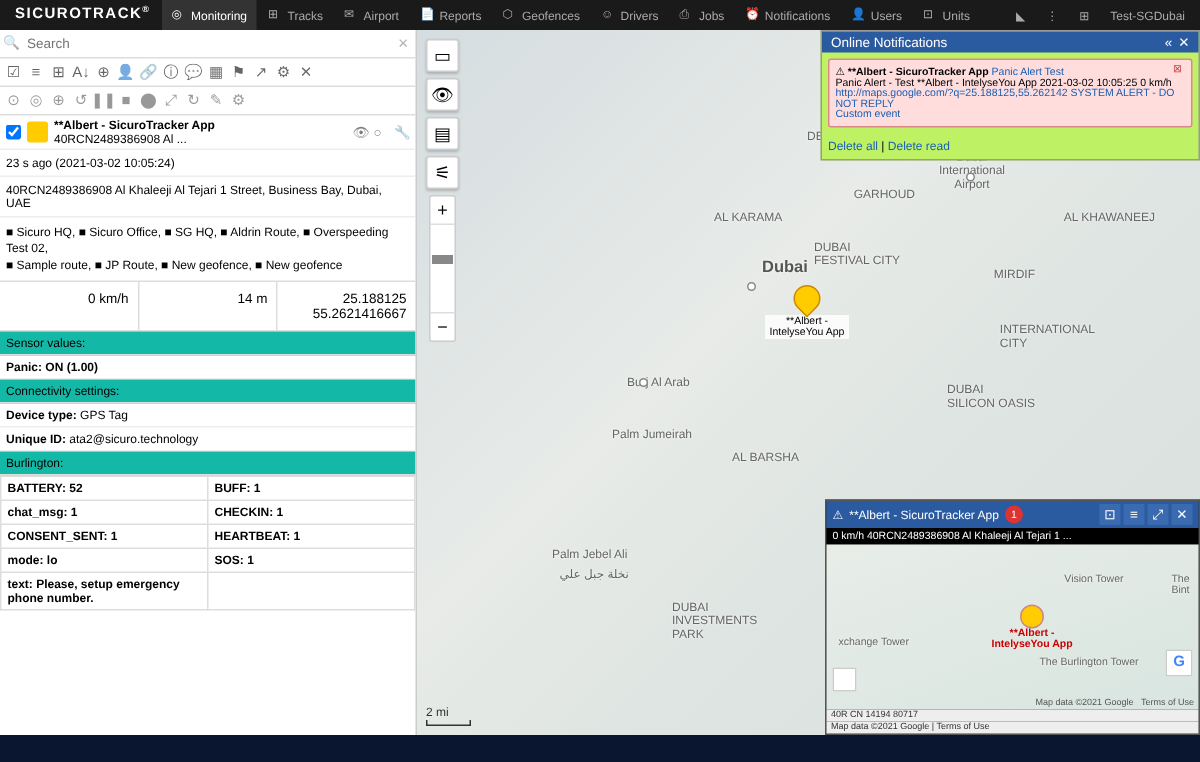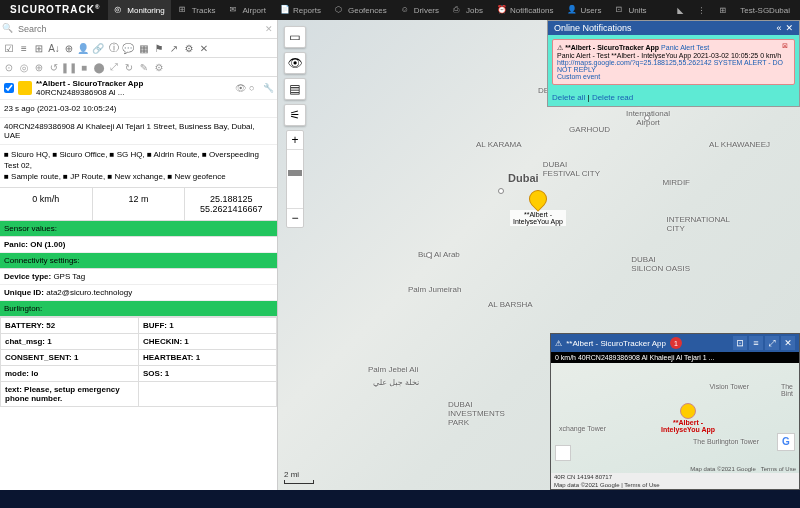--- a/index.html
+++ b/index.html
@@ -23,39 +23,39 @@
 .tb-btn{width:14px;height:14px;display:flex;align-items:center;justify-content:center;opacity:.6;cursor:pointer;font-size:10px}
 .unit-row{display:flex;align-items:center;padding:2px 4px;border-bottom:1px solid #eee;gap:4px}
 .chk{width:10px;height:10px}
 .unit-ic{width:14px;height:14px;background:#ffcc00;border-radius:2px}
 .unit-name{flex:1;font-size:8px}
 .unit-name b{display:block}
 .act{width:10px;height:10px;opacity:.5}
 .info-section{padding:4px;font-size:8px;border-bottom:1px solid #eee}
 .routes{padding:4px;font-size:8px;border-bottom:1px solid #ddd;line-height:1.4}
 .stats{display:flex;border-bottom:1px solid #ddd}
-.stat{flex:1;text-align:center;padding:6px;border-right:1px solid #ddd;font-size:9px}
+.stat{flex:1;text-align:right;padding:6px;border-right:1px solid #ddd;font-size:9px}
 .stat:last-child{border-right:none}
-.section-head{background:#22c55e;padding:3px 4px;font-size:8px;border-bottom:1px solid #ddd}
+.section-head{background:#14b8a6;padding:3px 4px;font-size:8px;border-bottom:1px solid #ddd}
 .kv{padding:3px 4px;font-size:8px;border-bottom:1px solid #eee}
 .params-table{width:100%;border-collapse:collapse;font-size:8px}
 .params-table td{border:1px solid #ddd;padding:3px 4px;width:50%}
 .map{flex:1;background:#e8e8e8;position:relative;overflow:hidden}
 .map-bg{position:absolute;inset:0;background:linear-gradient(135deg,#d5dde0 0%,#e8ebe8 40%,#dfe5e2 60%,#d8e0dd 100%)}
 .map-label{position:absolute;font-size:8px;color:#666;text-shadow:0 0 2px #fff}
 .map-label.big{font-size:11px;font-weight:bold;color:#555}
 .map-ctrl{position:absolute;top:6px;left:6px;display:flex;flex-direction:column;gap:4px}
 .mc-btn{width:22px;height:22px;background:#fff;border:1px solid #ccc;border-radius:2px;display:flex;align-items:center;justify-content:center;font-size:12px;cursor:pointer;box-shadow:0 1px 2px rgba(0,0,0,.2)}
 .zoom{position:absolute;top:110px;left:8px;width:18px;background:#fff;border:1px solid #ccc;border-radius:2px}
 .zoom-btn{height:18px;display:flex;align-items:center;justify-content:center;font-size:12px;cursor:pointer}
 .zoom-track{height:60px;position:relative;border-top:1px solid #ddd;border-bottom:1px solid #ddd}
 .zoom-thumb{position:absolute;width:14px;height:6px;background:#888;left:1px;top:20px}
 .scale{position:absolute;bottom:6px;left:6px;font-size:8px;color:#333}
 .scale-bar{width:30px;height:4px;border:1px solid #333;border-top:none;margin-top:1px}
-.notif-panel{position:absolute;top:0;right:0;width:253px;background:#5eead4;border:1px solid #999;z-index:10}
+.notif-panel{position:absolute;top:0;right:0;width:253px;background:#bef264;border:1px solid #999;z-index:10}
 .notif-head{background:#2a5aa0;color:#fff;padding:2px 6px;font-size:9px;display:flex;align-items:center}
 .notif-head .ctrls{margin-left:auto;display:flex;gap:4px}
 .notif-body{padding:4px}
 .alert-card{border:1px solid #d88;background:#fdd;border-radius:2px;padding:4px;font-size:7px;position:relative}
 .alert-card .close{position:absolute;top:2px;right:2px;width:10px;height:10px;color:#c44}
 .alert-title{color:#1a5fb4}
 .alert-title b{color:#000}
 .alert-link{color:#1a5fb4;word-break:break-all;display:block}
 .alert-custom{color:#1a5fb4}
 .notif-actions{padding:4px;font-size:8px}
@@ -178,26 +178,26 @@
       <div class="info-section">23 s ago (2021-03-02 10:05:24)</div>
       <div class="info-section">40RCN2489386908 Al Khaleeji Al Tejari 1 Street, Business Bay, Dubai, UAE</div>
       <div class="routes">
         <span>■ </span><span>Sicuro HQ,</span>
         <span> ■ </span><span>Sicuro Office,</span>
         <span> ■ </span><span>SG HQ,</span>
         <span> ■ </span><span>Aldrin Route,</span>
         <span> ■ </span><span>Overspeeding Test 02,</span><br>
         <span>■ </span><span>Sample route,</span>
         <span> ■ </span><span>JP Route,</span>
-        <span> ■ </span><span>New xchange,</span>
+        <span> ■ </span><span>New geofence,</span>
         <span> ■ </span><span>New geofence</span>
       </div>
       <div class="stats">
         <div class="stat">0 km/h</div>
-        <div class="stat">12 m</div>
+        <div class="stat">14 m</div>
         <div class="stat" style="white-space:pre-line">25.188125
 55.2621416667</div>
       </div>
       <div class="section-head">Sensor values:</div>
       <div class="kv"><b>Panic: ON (1.00)</b></div>
       <div class="section-head">Connectivity settings:</div>
       <div class="kv"><b>Device type:</b> <span>GPS Tag</span></div>
       <div class="kv"><b>Unique ID:</b> <span>ata2@sicuro.technology</span></div>
       <div class="section-head">Burlington:</div>
       <table class="params-table">

